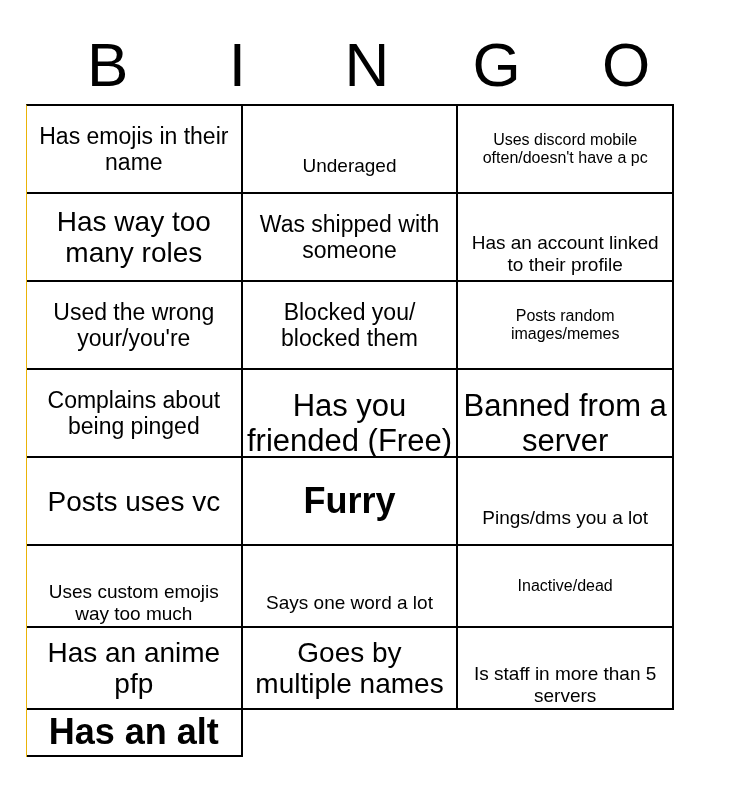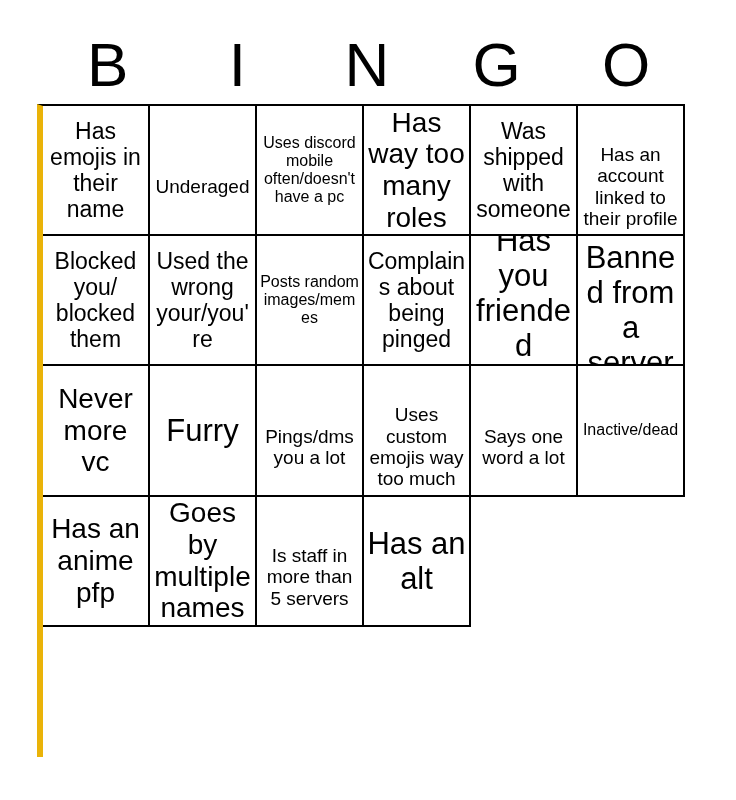--- a/index.html
+++ b/index.html
@@ -37,29 +37,29 @@
     font-size: 62px;
     font-weight: 400;
     line-height: 1;
     color: #000000;
     letter-spacing: 0;
   }
 
   
   #grid {
     position: absolute;
-    left: 37px;
+    left: 26px;
     top: 104px;
     width: 648px;
     height: 653px;
     display: grid;
-    grid-template-columns: repeat(6, 1fr);
+    grid-template-columns: repeat(3, 1fr);
     grid-template-rows: repeat(5, 1fr);
     border-top: 2px solid #000000;
-    border-left: 6px solid #eab308;
+    border-left: 1px solid #eab308;
     background: #ffffff;
   }
 
   .cell {
     border-right: 2px solid #000000;
     border-bottom: 2px solid #000000;
     display: flex;
     align-items: center;
     justify-content: center;
     text-align: center;
@@ -78,21 +78,21 @@
     hyphens: none;
   }
 
   
   .fs-xs   { font-size: 14px; }
   .fs-sm   { font-size: 16px; }
   .fs-md   { font-size: 19px; margin-top: 33px; }
   .fs-lg   { font-size: 23px; }
   .fs-xl   { font-size: 28px; }
   .fs-xxl  { font-size: 31px; margin-top: 20px; }
-  .fs-huge { font-size: 31px; }
+  .fs-huge { font-size: 36px; font-weight: bold; }
 </style>
 </head>
 <body>
 
 <div id="bingo-card">
 
   <div id="header-row">
     <div class="header-letter">B</div>
     <div class="header-letter">I</div>
     <div class="header-letter">N</div>
@@ -115,41 +115,41 @@
         <span class="cell-text fs-xl">Has way too many roles</span>
       </div>
     <div class="cell">
         <span class="cell-text fs-lg">Was shipped with someone</span>
       </div>
 
     <div class="cell">
         <span class="cell-text fs-md">Has an account linked to their profile</span>
       </div>
     <div class="cell">
-        <span class="cell-text fs-lg">Blocked you/ blocked them</span>
+        <span class="cell-text fs-lg">Used the wrong your/you're</span>
       </div>
     <div class="cell">
-        <span class="cell-text fs-lg">Used the wrong your/you're</span>
+        <span class="cell-text fs-lg">Blocked you/ blocked them</span>
       </div>
     <div class="cell">
         <span class="cell-text fs-sm">Posts random images/memes</span>
       </div>
 
     <div class="cell">
         <span class="cell-text fs-lg">Complains about being pinged</span>
       </div>
     <div class="cell">
         <span class="cell-text fs-xxl">Has you friended (Free)</span>
       </div>
     <div class="cell">
         <span class="cell-text fs-xxl">Banned from a server</span>
       </div>
 
     <div class="cell">
-        <span class="cell-text fs-xl">Never more vc</span>
+        <span class="cell-text fs-xl">Posts uses vc</span>
       </div>
     <div class="cell">
         <span class="cell-text fs-huge">Furry</span>
       </div>
     <div class="cell">
         <span class="cell-text fs-md">Pings/dms you a lot</span>
       </div>
     <div class="cell">
         <span class="cell-text fs-md">Uses custom emojis way too much</span>
       </div>

